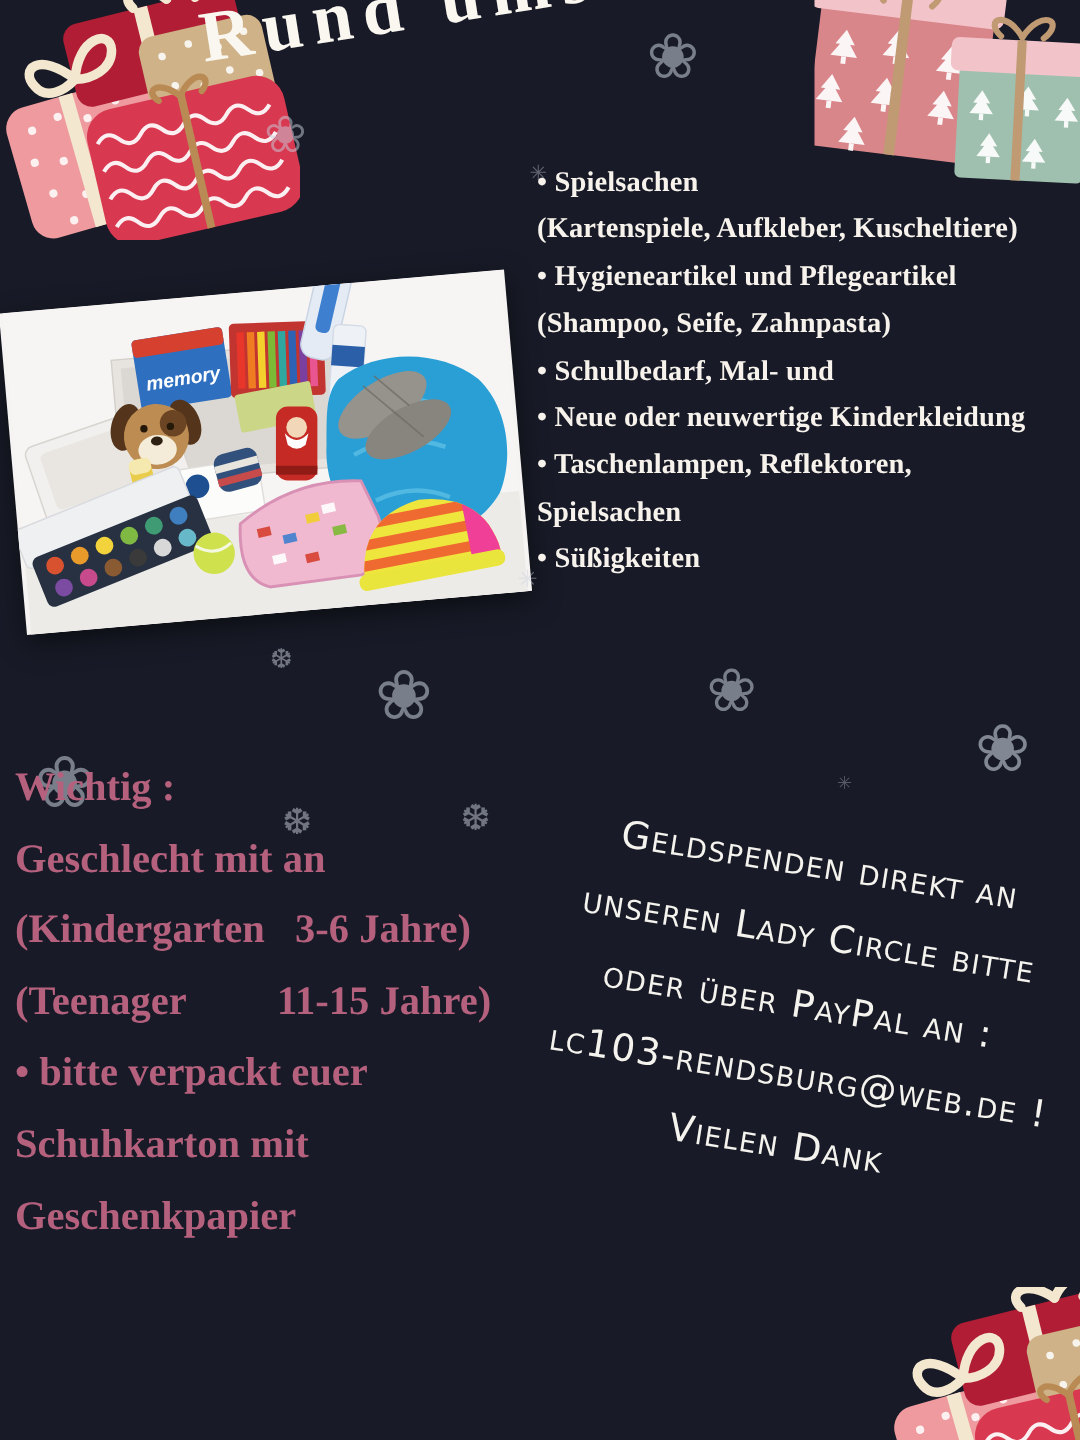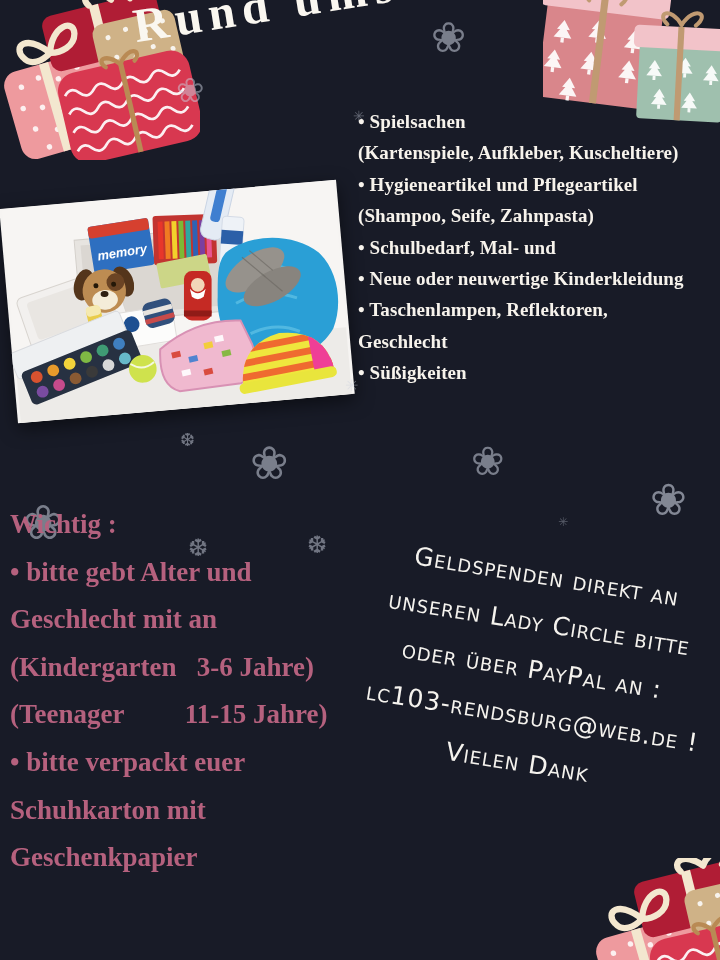--- a/index.html
+++ b/index.html
@@ -338,27 +338,26 @@
   <span class="sf" style="left:307px;top:533px;font-size:24px;opacity:.5">❆</span>
 
   <div class="items">
     <div>• Spielsachen</div>
     <div>(Kartenspiele, Aufkleber, Kuscheltiere)</div>
     <div>• Hygieneartikel und Pflegeartikel</div>
     <div>(Shampoo, Seife, Zahnpasta)</div>
     <div>• Schulbedarf, Mal- und</div>
     <div>• Neue oder neuwertige Kinderkleidung</div>
     <div>• Taschenlampen, Reflektoren,</div>
-    <div>Geschlecht</div>
+    <div>Spielsachen</div>
     <div>• Süßigkeiten</div>
   </div>
 
   <div class="important">
     <div>Wichtig :</div>
-    <div>• bitte gebt Alter und</div>
     <div>Geschlecht mit an</div>
     <div>(Kindergarten   3-6 Jahre)</div>
     <div>(Teenager         11-15 Jahre)</div>
     <div>• bitte verpackt euer</div>
     <div>Schuhkarton mit</div>
     <div>Geschenkpapier</div>
   </div>
 
   <div class="donation">
     <div>Geldspenden direkt an</div>

